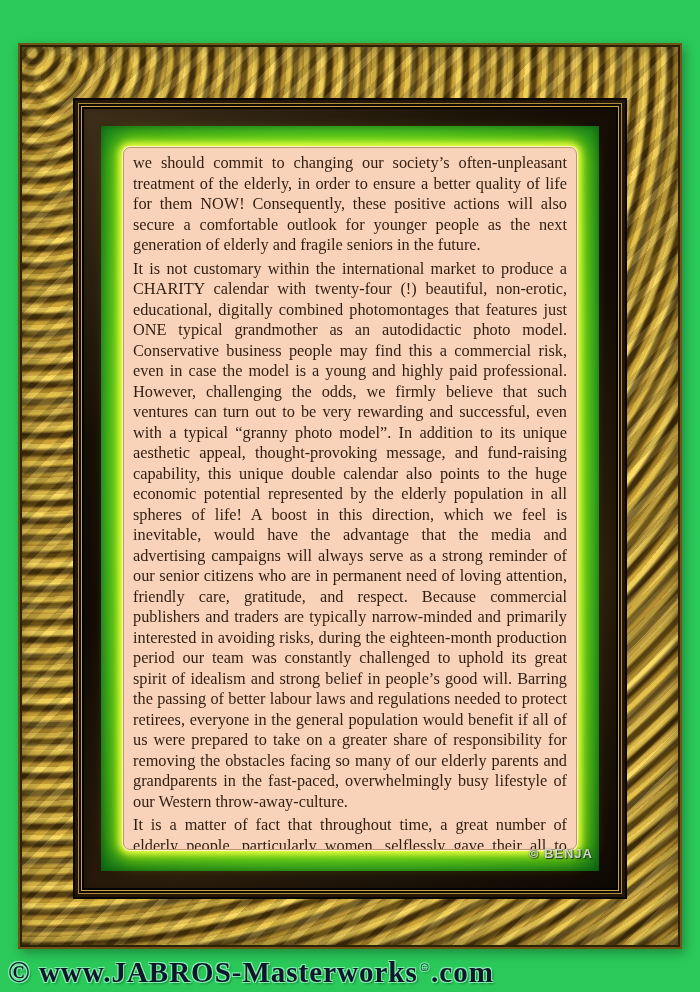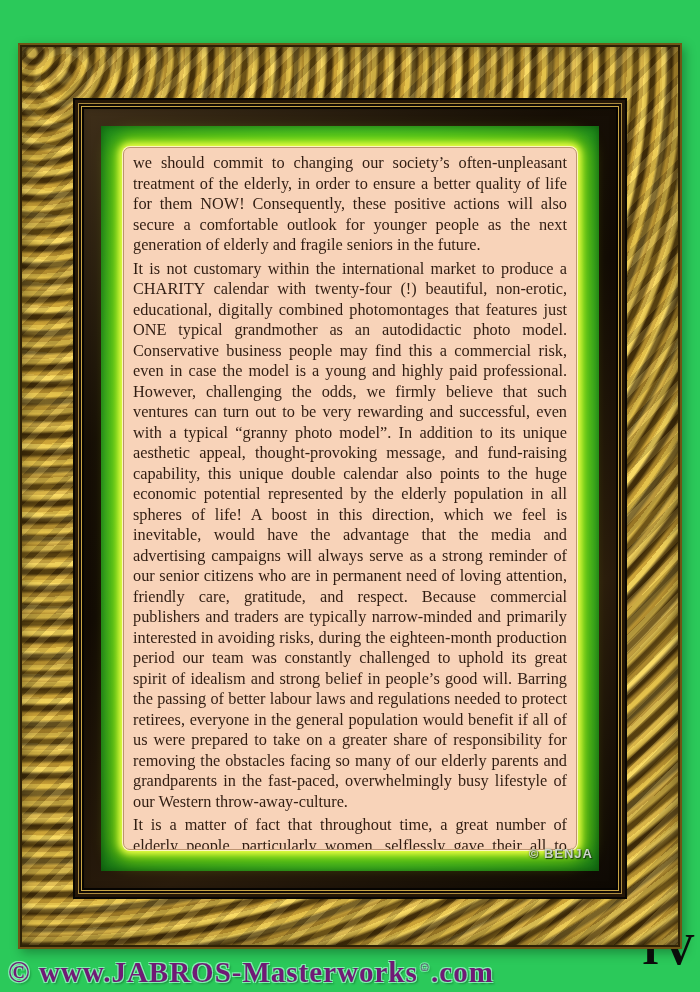--- a/index.html
+++ b/index.html
@@ -90,39 +90,38 @@
     color:#ccd4c9;
     text-shadow:1px 1px 1px rgba(15,45,10,.85), 0 0 2px rgba(40,70,20,.6);
   }
   
   .jabros{
     position:absolute;
     left:8px;top:956px;
     z-index:3;
     font:bold 29px "Liberation Serif", serif;
     letter-spacing:1px;
-    color:#701a75;
+    color:#0f172a;
     text-shadow:
       -1px -1px 0 #84efb0, 1px -1px 0 #84efb0,
       -1px 1px 0 #84efb0, 1px 1px 0 #84efb0,
       2px 2px 2px rgba(0,70,25,.45);
     white-space:nowrap;
   }
   .jabros sup{
     font-size:13px;
     vertical-align:super;
     letter-spacing:0;
   }
 </style>
 </head>
 <body>
 
 <div class="stage">
 
-  <div class="page-num">IV</div>
 
   <div class="frame">
     <div class="frame-step">
       <div class="glow">
 
         <div class="panel">
           <p class="para">we should commit to changing our society’s often-unpleasant treatment of the elderly, in order to ensure a better quality of life for them NOW! Consequently, these positive actions will also secure a comfortable outlook for younger people as the next generation of elderly and fragile seniors in the future.</p>
           <p class="para">It is not customary within the international market to produce a CHARITY calendar with twenty-four (!) beautiful, non-erotic, educational, digitally combined photomontages that features just ONE typical grandmother as an autodidactic photo model. Conservative business people may find this a commercial risk, even in case the model is a young and highly paid professional. However, challenging the odds, we firmly believe that such ventures can turn out to be very rewarding and successful, even with a typical “granny photo model”. In addition to its unique aesthetic appeal, thought-provoking message, and fund-raising capability, this unique double calendar also points to the huge economic potential represented by the elderly population in all spheres of life! A boost in this direction, which we feel is inevitable, would have the advantage that the media and advertising campaigns will always serve as a strong reminder of our senior citizens who are in permanent need of loving attention, friendly care, gratitude, and respect. Because commercial publishers and traders are typically narrow-minded and primarily interested in avoiding risks, during the eighteen-month production period our team was constantly challenged to uphold its great spirit of idealism and strong belief in people’s good will. Barring the passing of better labour laws and regulations needed to protect retirees, everyone in the general population would benefit if all of us were prepared to take on a greater share of responsibility for removing the obstacles facing so many of our elderly parents and grandparents in the fast-paced, overwhelmingly busy lifestyle of our Western throw-away-culture.</p>
           <p class="para">It is a matter of fact that throughout time, a great number of elderly people, particularly women, selflessly gave their all to their families and communities, creating wonderful things for every aspect of life.</p>
         </div>

